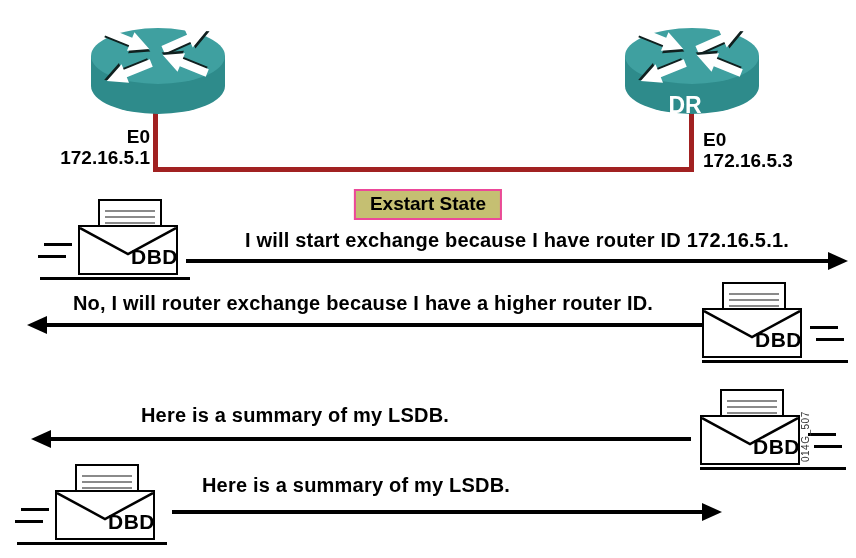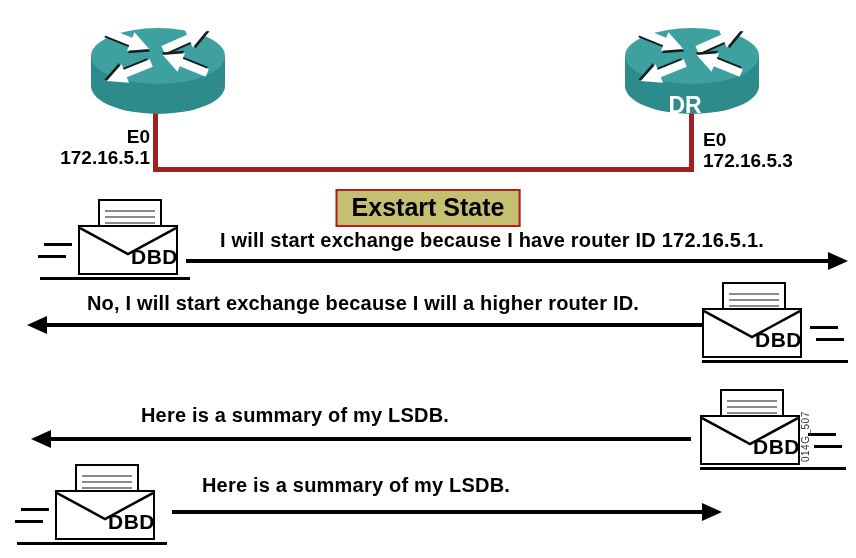--- a/index.html
+++ b/index.html
@@ -10,22 +10,22 @@
   }
   
   .router{position:absolute;width:150px;height:112px;}
   .if-label{position:absolute;font-size:19px;line-height:21px;white-space:nowrap;}
   .if-left{text-align:right;}
   
   .link{position:absolute;background:#a12121;}
   
   .state-badge{
     position:absolute;transform:translateX(-50%);
-    background:#c5bf72;border:2px solid #b91c1c;
-    font-size:25px;padding:2px 14px 3px 14px;white-space:nowrap;
+    background:#c5bf72;border:2px solid #ec4899;
+    font-size:19px;padding:2px 14px 3px 14px;white-space:nowrap;
   }
   
   .msg{
     position:absolute;transform:translateX(-50%);
     font-size:20px;white-space:nowrap;letter-spacing:.2px;
   }
   
   .arrow{position:absolute;height:18px;}
   
   .env{position:absolute;width:176px;height:84px;}
@@ -129,27 +129,27 @@
     <div class="body">
       <svg class="flap" width="96" height="46">
           <path d="M0,1 L48,27 L96,1" fill="none" stroke="#000" stroke-width="2.5"></path>
         </svg>
     </div>
     <div class="dbd">DBD</div>
     <div class="sl sl1"></div>
     <div class="sl sl2"></div>
     <div class="sl sl3"></div>
   </div>
-  <div class="msg" style="left:492px;top:229px;">I will start exchange because I have router ID 172.16.5.1.</div>
+  <div class="msg" style="left:517px;top:229px;">I will start exchange because I have router ID 172.16.5.1.</div>
   <svg class="arrow" style="left:186px;top:252px;" width="662" height="18">
     <line x1="0" y1="9" x2="644" y2="9" stroke="#000" stroke-width="4"></line>
     <polygon points="642,0 662,9 642,18" fill="#000"></polygon>
   </svg>
 
-  <div class="msg" style="left:363px;top:292px;">No, I will start exchange because I will a higher router ID.</div>
+  <div class="msg" style="left:363px;top:292px;">No, I will router exchange because I have a higher router ID.</div>
   <svg class="arrow" style="left:27px;top:316px;" width="676" height="18">
     <line x1="18" y1="9" x2="676" y2="9" stroke="#000" stroke-width="4"></line>
     <polygon points="20,0 0,9 20,18" fill="#000"></polygon>
   </svg>
   <div class="env lines-right" style="left:674px;top:282px;">
     <div class="letter">
       <div class="ln" style="top:9px;"></div>
         <div class="ln" style="top:15px;"></div>
         <div class="ln" style="top:21px;"></div>
     </div>

